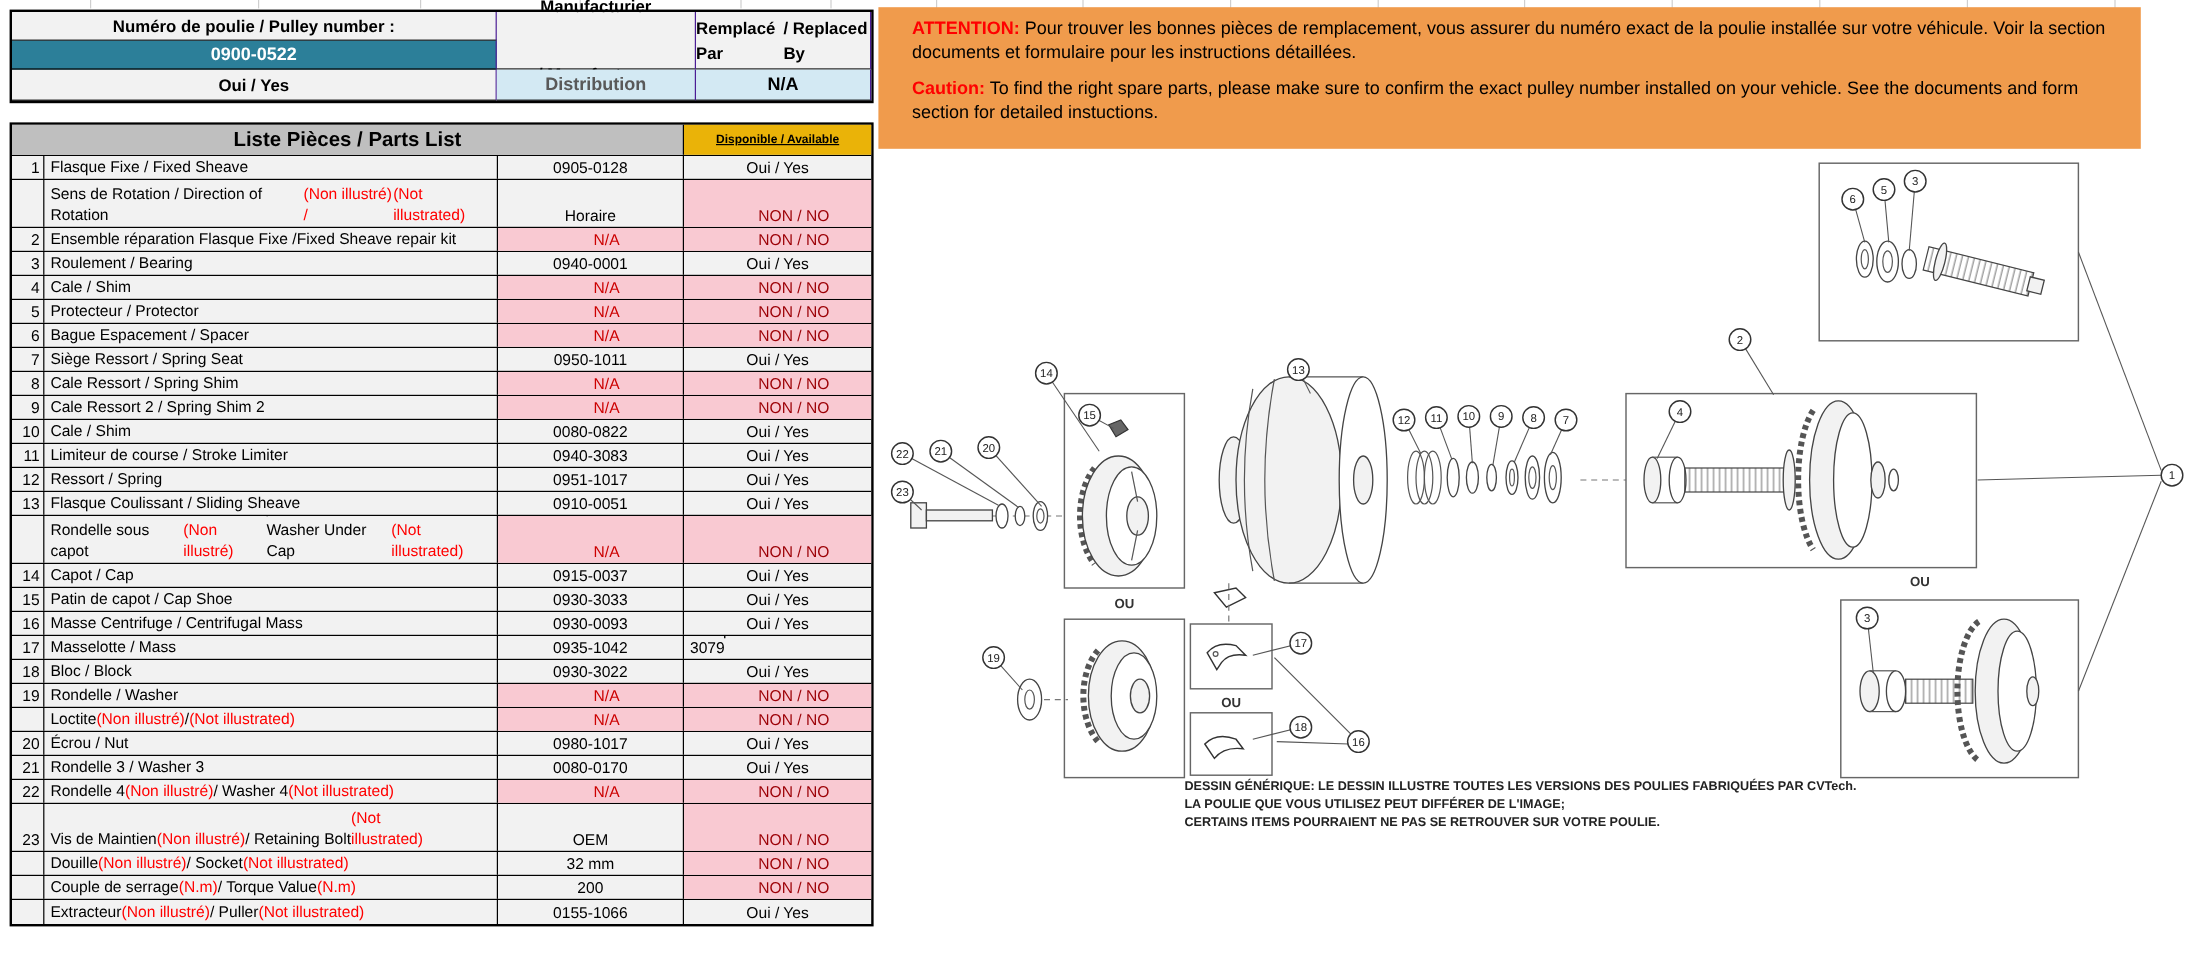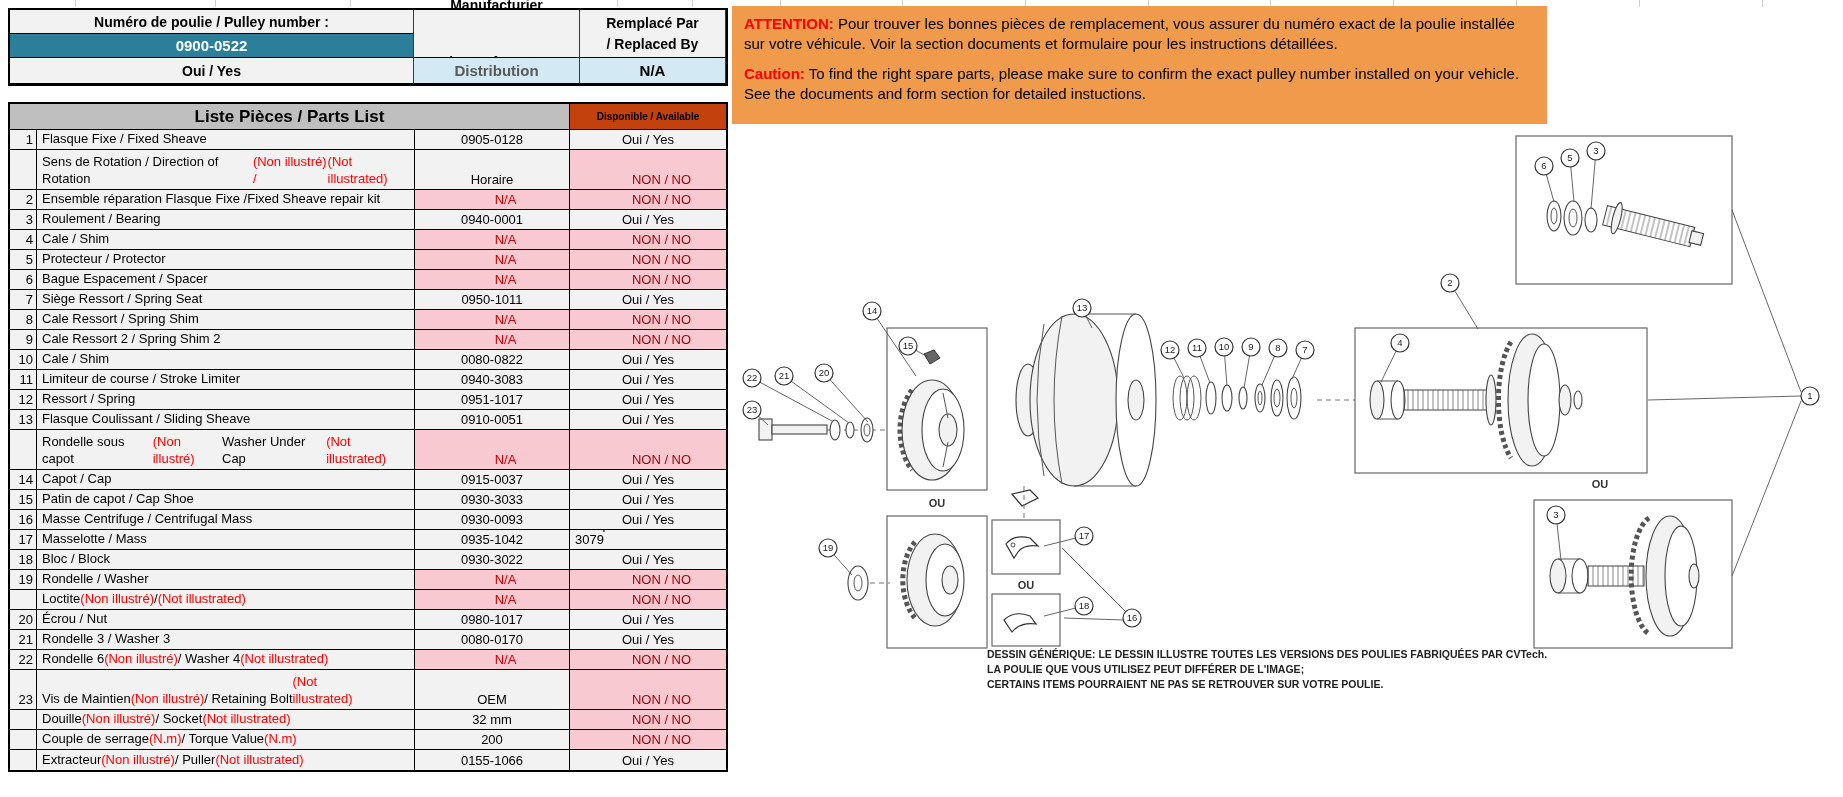--- a/index.html
+++ b/index.html
@@ -14,37 +14,37 @@
          border:2px solid #000; background:#f2f2f2;
          display:grid; grid-template-columns:404px 166px 146px; grid-template-rows:24px 24px 26px; }
   #hdr > div { border-right:1px solid #4c1d95; border-bottom:1px solid #000;
                display:flex; align-items:center; justify-content:center;
                font-weight:bold; font-size:14px; color:#000; }
   .c1r1 { grid-column:1; grid-row:1; }
   .c1r2 { grid-column:1; grid-row:2; background:var(--teal); color:#fff !important; font-size:15px !important; }
   .c1r3 { grid-column:1; grid-row:3; }
   .c2r12 { grid-column:2; grid-row:1/3; flex-direction:column; line-height:1.45;gap:37px; }
   .c2r3 { grid-column:2; grid-row:3; background:var(--lblue); color:#595959 !important; font-size:15px !important; }
-  .c3r12 { grid-column:3; grid-row:1/3; flex-direction:column; line-height:1.45; }
+  .c3r12 { grid-column:3; grid-row:1/3; flex-direction:row; line-height:1.45; }
   .c3r3 { grid-column:3; grid-row:3; background:var(--lblue); font-size:15px !important; }
 
   
-  #warn { position:absolute; left:732px; top:6px; width:815px; height:118px;
-          background:var(--orange); padding:8px 12px; font-size:15px; color:#000; line-height:1.33; }
+  #warn { position:absolute; left:732px; top:6px; width:1052px; height:118px;
+          background:var(--orange); padding:8px 28px; font-size:15px; color:#000; line-height:1.33; }
   #warn p { margin-bottom:10px; }
   .redbold { color:var(--red); font-weight:bold; }
 
   
   #parts { position:absolute; left:8px; top:102px; width:720px;
            border:2px solid #000; background:var(--rowbg); }
   #ptitle { display:grid; grid-template-columns:560px 156px; height:26px; border-bottom:1px solid #000; }
   #ptitle .t { background:var(--gray); border-right:1px solid #000; display:flex; align-items:center;
                justify-content:center; font-weight:bold; font-size:17px; }
-  #ptitle .a { background:#c2410c; display:flex; align-items:center; justify-content:center;
-               font-weight:bold; font-size:10px; }
+  #ptitle .a { background:#eab308; display:flex; align-items:center; justify-content:center;
+               font-weight:bold; font-size:10px;text-decoration:underline; }
   .prow { display:grid; grid-template-columns:27px 378px 155px 156px; height:20px; border-bottom:1px solid #000; }
   .prow:last-child { border-bottom:none; }
   .prow.tall { height:40px; }
   .prow .c { display:flex; align-items:flex-end; padding:0 5px 2px 5px; font-size:13px; color:#000;
              border-right:1px solid #000; overflow:hidden; }
   .prow .c:last-child { border-right:none; }
   .prow .num { justify-content:flex-end; padding-right:3px; }
   .prow .desc { justify-content:flex-start; white-space:pre-line; line-height:16.5px; }
   .prow .part, .prow .avail { justify-content:center; text-align:left; }
   .prow .na { background:var(--pink);padding-left:32px; }
@@ -259,21 +259,21 @@
           <div class="c avail">Oui / Yes</div>
         </div>
         <div class="prow">
           <div class="c num">21</div>
           <div class="c desc"><span>Rondelle 3 / Washer 3</span></div>
           <div class="c part">0080-0170</div>
           <div class="c avail">Oui / Yes</div>
         </div>
         <div class="prow">
           <div class="c num">22</div>
-          <div class="c desc"><span>Rondelle 6 </span><span class="red">(Non illustré)</span><span> / Washer 4 </span><span class="red">(Not illustrated)</span></div>
+          <div class="c desc"><span>Rondelle 4 </span><span class="red">(Non illustré)</span><span> / Washer 4 </span><span class="red">(Not illustrated)</span></div>
           <div class="c part na">N/A</div>
           <div class="c avail na">NON / NO</div>
         </div>
         <div class="prow tall">
           <div class="c num">23</div>
           <div class="c desc"><span>Vis de Maintien </span><span class="red">(Non illustré)</span><span> / Retaining Bolt </span><span class="red">(Not
 illustrated)</span></div>
           <div class="c part">OEM</div>
           <div class="c avail na">NON / NO</div>
         </div>

